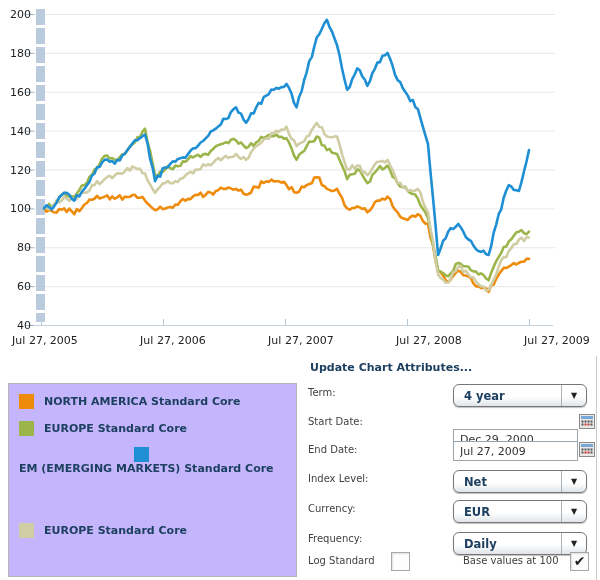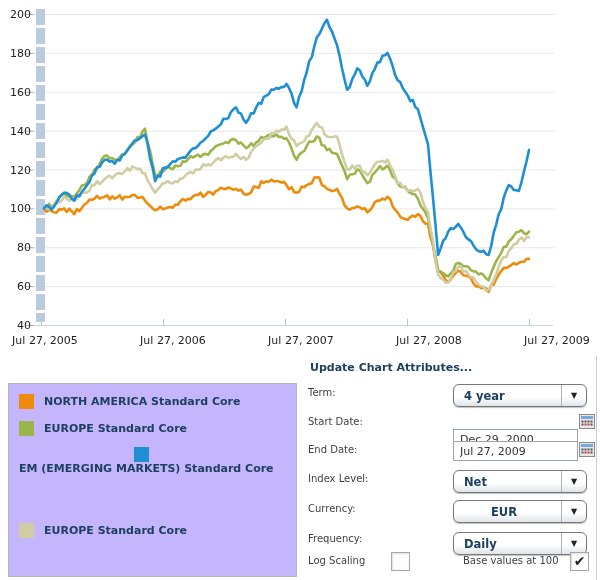--- a/index.html
+++ b/index.html
@@ -159,30 +159,30 @@
     </g>
   </svg>
 
   <div class="form-label" style="top:118px;">Index Level:</div>
   <div class="dropdown" style="top:115px;">
     <span class="dd-value">Net</span>
     <span class="dd-arrow">▼</span>
   </div>
 
   <div class="form-label" style="top:148px;">Currency:</div>
-  <div class="dropdown" style="top:145px;padding-left:27px;">
+  <div class="dropdown" style="top:145px;">
     <span class="dd-value">EUR</span>
     <span class="dd-arrow">▼</span>
   </div>
 
   <div class="form-label" style="top:178px;">Frequency:</div>
   <div class="dropdown" style="top:177px;">
     <span class="dd-value">Daily</span>
     <span class="dd-arrow">▼</span>
   </div>
 
-  <div class="form-label" style="top:200px;">Log Scaling</div>
+  <div class="form-label" style="top:200px;">Log Standard</div>
   <div class="checkbox" style="left:391px;top:197px;"></div>
   <div class="form-label" style="left:463px;top:200px;">Base values at 100</div>
   <div class="checkbox" style="left:570px;top:197px;">✔</div>
 
   <div class="vdivider"></div>
 </div>
 
 </body></html>

